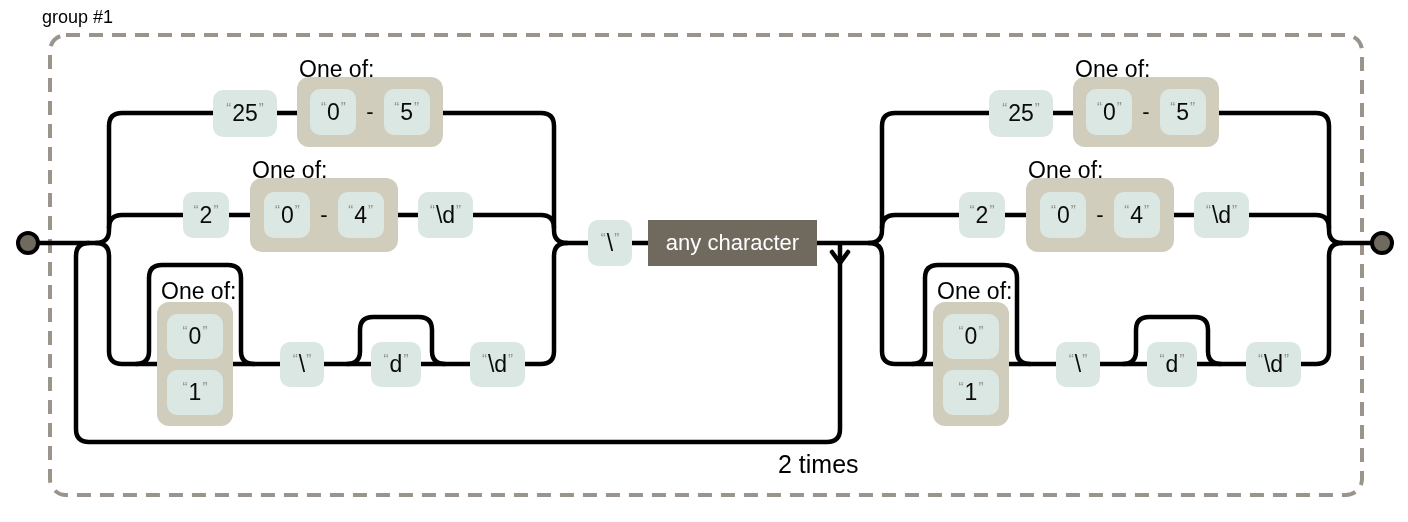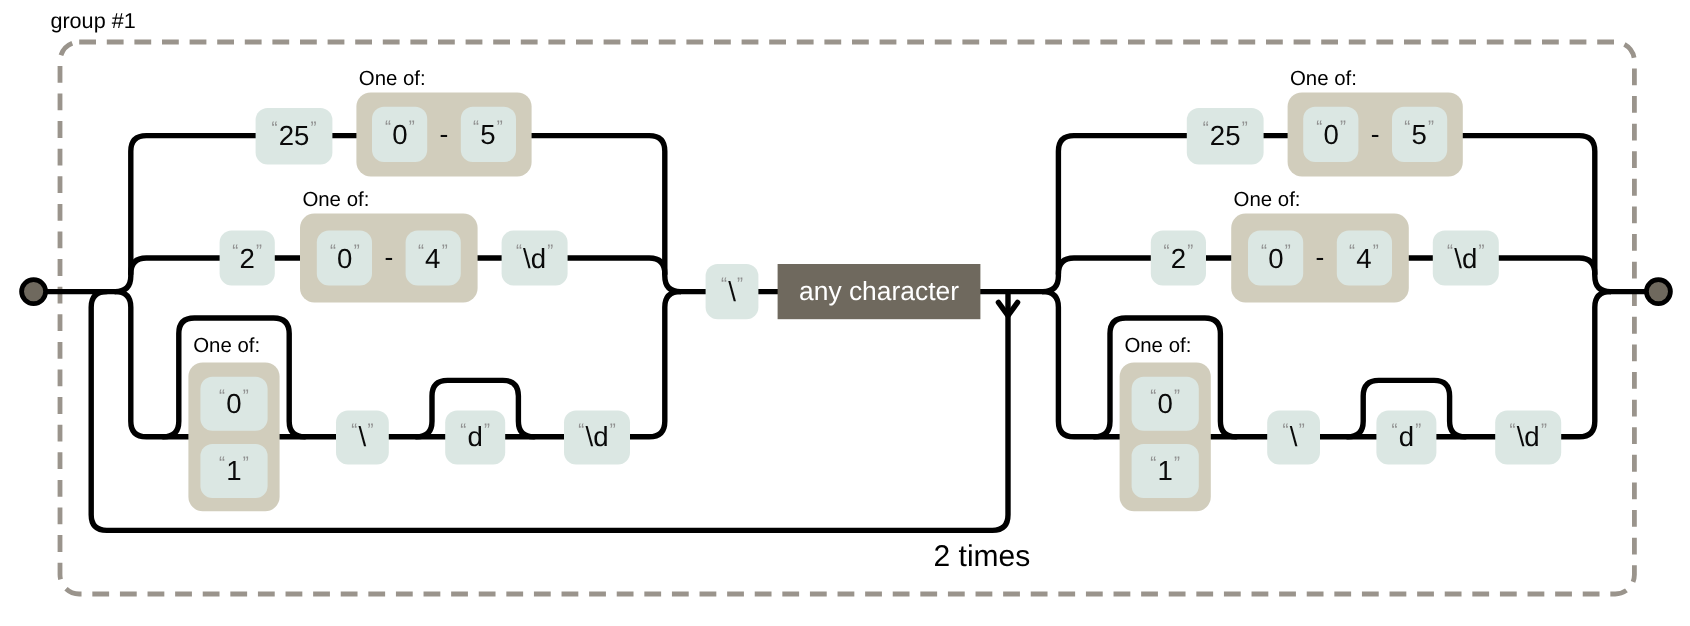--- a/index.html
+++ b/index.html
@@ -18,21 +18,21 @@
   .cls  { background:#d1cdbc; border-radius:12px; display:flex; align-items:center;
           justify-content:center; position:absolute; }
   .cls-row { flex-direction:row; gap:10px; }
   .cls-col { flex-direction:column; gap:11px; }
   .cls .lit { position:static; }
   .dark { background:#6f695e; color:#ffffff; border-radius:0; font-size:22px; }
 
   .q { color:#8f8f8f; font-size:15px; transform:translateY(-6px); padding:0 1px; }
   .dash { font-size:22px; color:#0a0a0a; }
 
-  .lbl { position:absolute; font-size:17px; color:#000000; line-height:1.1; white-space:nowrap; }
+  .lbl { position:absolute; font-size:23px; color:#000000; line-height:1.1; white-space:nowrap; }
   .lbl-big { font-size:18px; }
   .lbl-times { font-size:25px; }
 </style>
 </head>
 <body>
 
 <div id="stage">
 
   <svg id="wires" width="1408" height="522" viewBox="0 0 1408 522">
 

